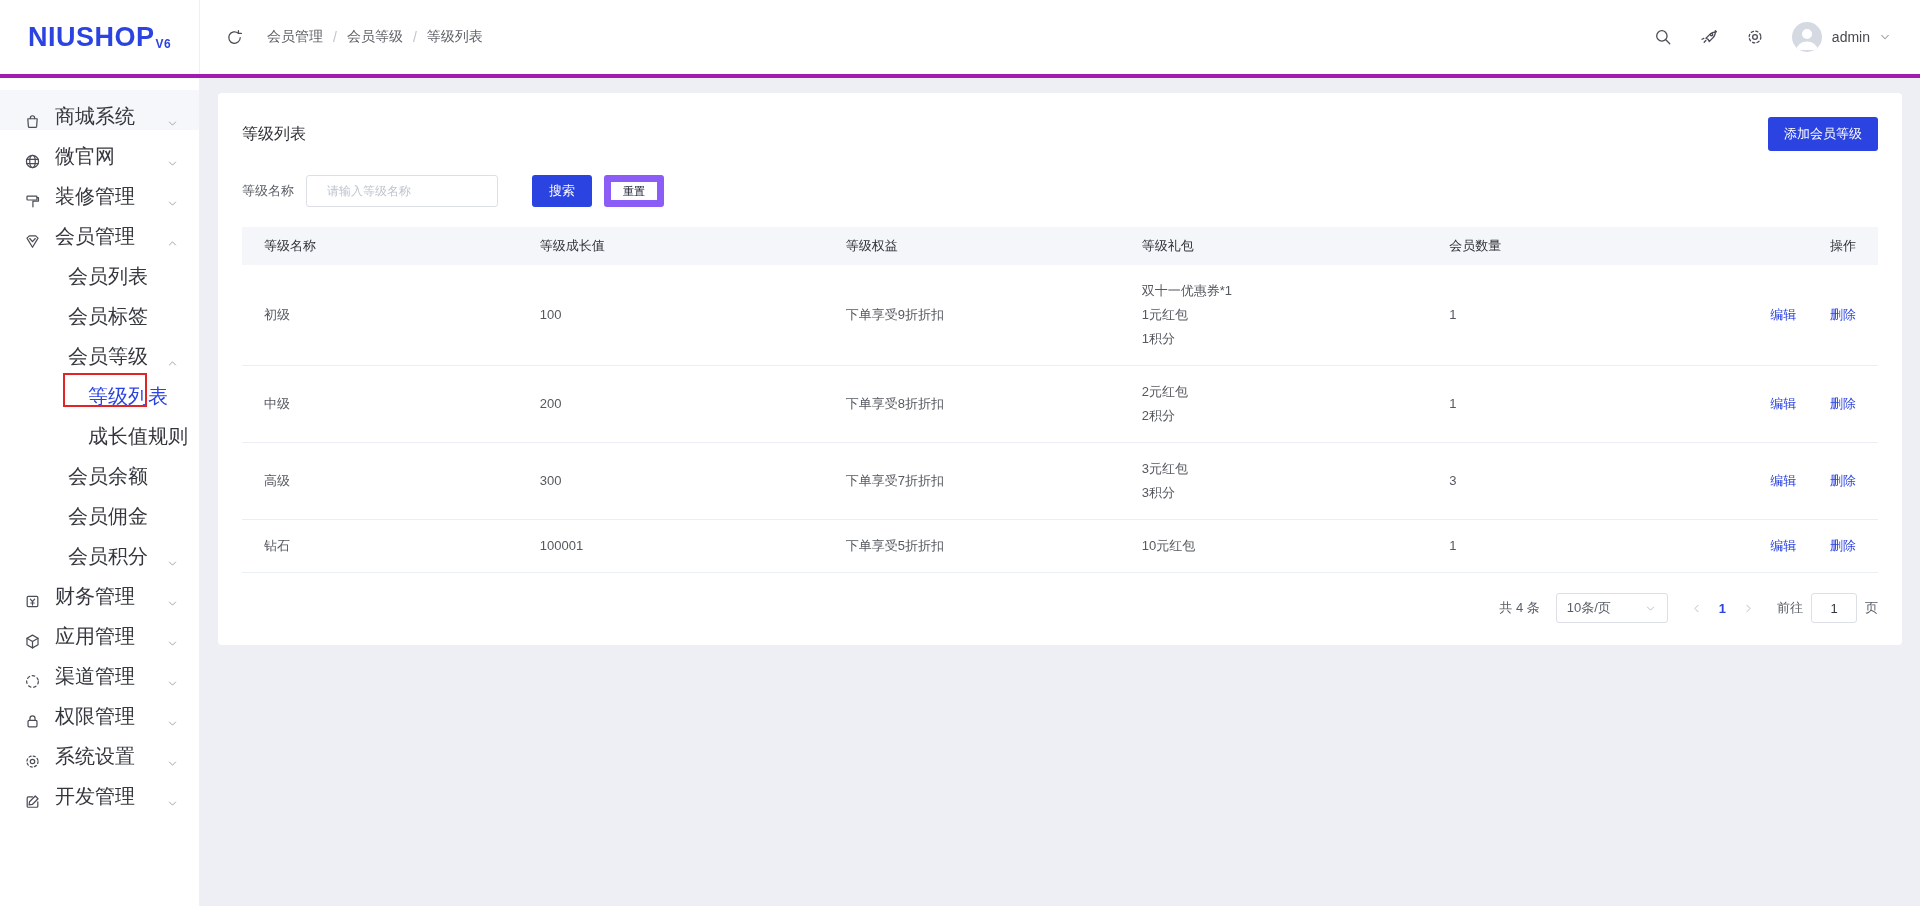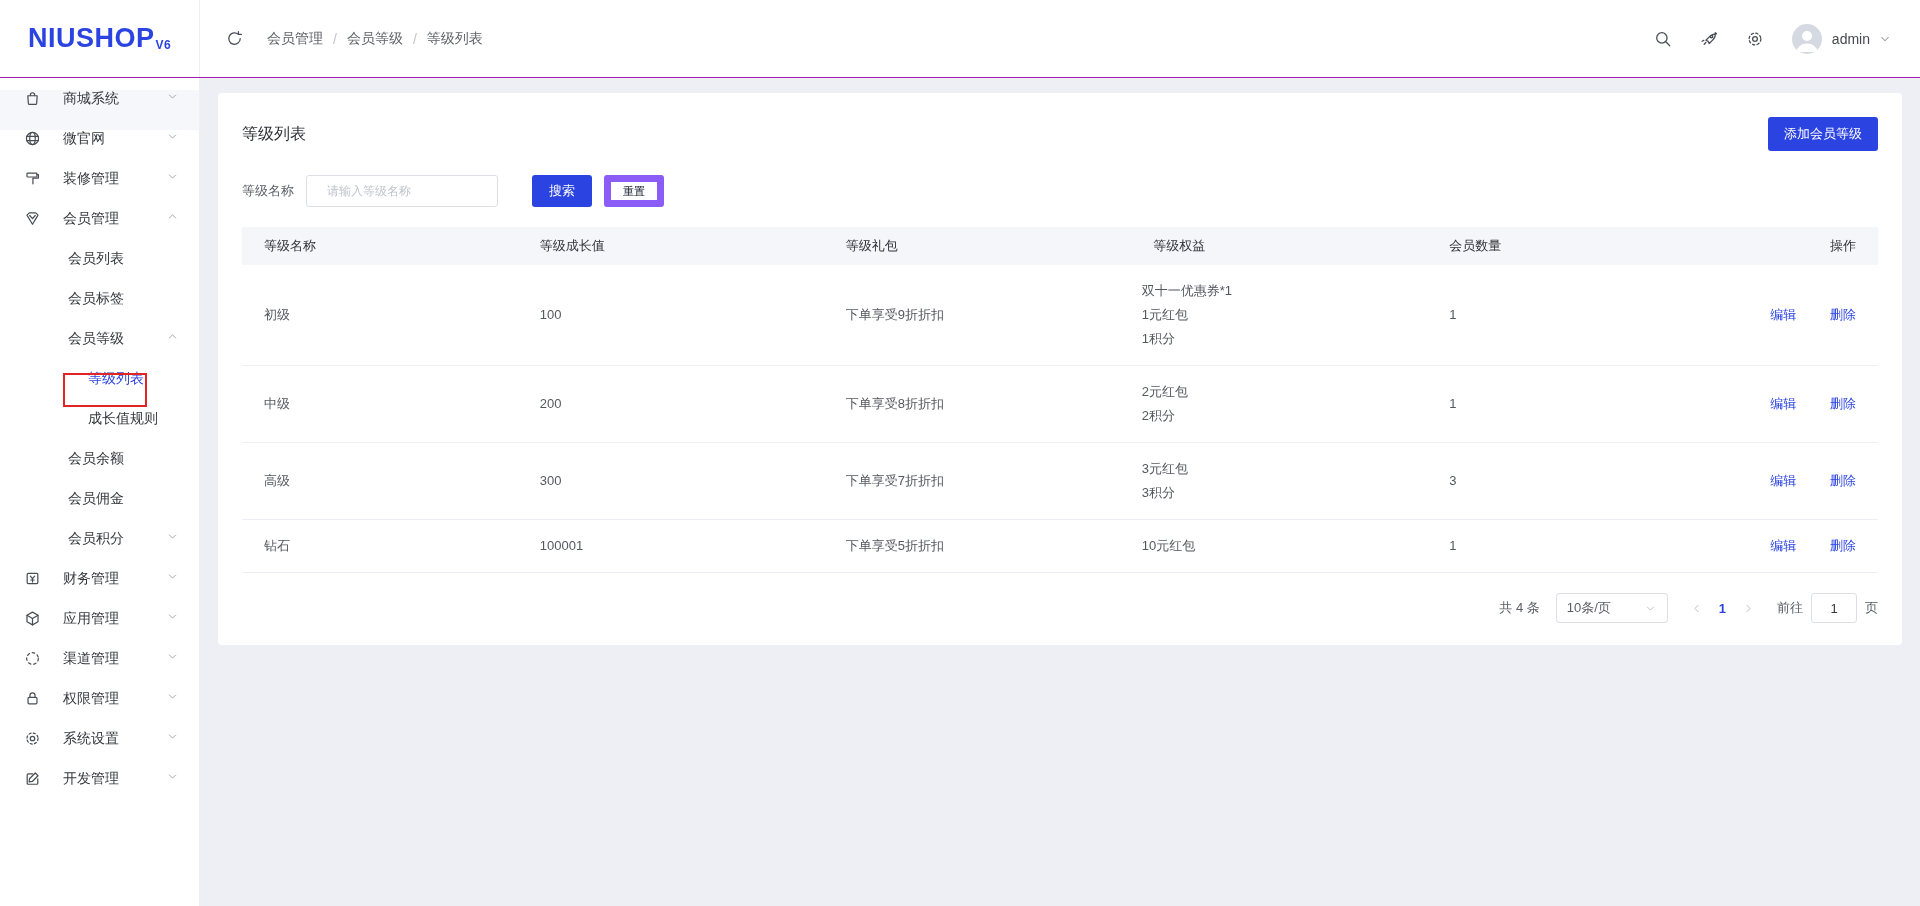--- a/index.html
+++ b/index.html
@@ -2,43 +2,43 @@
 <html><head>
 <meta charset="utf-8">
 <style>
   * { margin:0; padding:0; box-sizing:border-box; }
   html,body { width:1920px; height:906px; overflow:hidden; background:#edeff4;
     font-family:"Liberation Sans","DejaVu Sans",sans-serif; }
   svg { display:block; }
   .ic { stroke:#4a4d55; fill:none; stroke-width:1.15; stroke-linecap:round; stroke-linejoin:round; }
 
   
-  .topbar { height:78px; background:#fff; border-bottom:1px solid #a21caf; display:flex; align-items:stretch; }
+  .topbar { height:78px; background:#fff; border-bottom:4px solid #a21caf; display:flex; align-items:stretch; }
   .logo-area { width:200px; border-right:1px solid #eef0f4; display:flex; align-items:center; justify-content:center; }
   .logo { font-size:27px; font-weight:bold; color:#2b43e0; letter-spacing:.5px; }
   .logo .ver { font-size:12px; font-weight:bold; vertical-align:-2px; margin-left:1px; }
   .topbar-main { flex:1; display:flex; align-items:center; padding:0 28px 0 26px; }
   .refresh-btn { margin-right:24px; cursor:pointer; }
   .crumbs { display:flex; align-items:center; font-size:14px; color:#5f6368; }
   .crumb { cursor:pointer; }
   .crumb-sep { margin:0 10px; color:#c0c4cc; }
   .topbar-right { margin-left:auto; display:flex; align-items:center;text-align:center; }
   .tool-ic { margin-left:28px; cursor:pointer; }
   .avatar { width:30px; height:30px; border-radius:50%; background:#d4d9e2; margin-left:28px;
     display:flex; align-items:flex-end; justify-content:center; overflow:hidden; cursor:pointer; }
   .admin-name { font-size:14px; color:#46494f; margin:0 8px 0 10px; cursor:pointer; }
 
   
   .frame { display:flex; height:828px; }
   .sidebar { width:200px; background:#fff; border-right:1px solid #eef0f4; padding-top:12px; flex-shrink:0; }
   .main { flex:1; padding:15px 18px; }
 
   
-  .s-item { height:40px; display:flex; align-items:flex-start; padding-left:24px; font-size:14px;
-    color:#34373d; cursor:pointer; position:relative;gap:8px; }
+  .s-item { height:40px; display:flex; align-items:flex-end; padding-left:24px; font-size:20px;
+    color:#34373d; cursor:pointer; position:relative; }
   .s-item .lab { margin-left:14px; }
   .s-item .chev { margin-left:auto; margin-right:20px; }
   .s-item.tint { background:#f6f7fb; }
   .sub1 { padding-left:68px; }
   .sub1 .chev { margin-left:auto; margin-right:20px; }
   .sub2 { padding-left:88px; }
   .sub2.active { color:#2b43e0; }
   .chev svg path { stroke:#9b9fa8; }
   .chev.up { transform:rotate(180deg); }
   .red-annot { position:absolute; left:63px; top:3px; width:84px; height:34px;
@@ -347,22 +347,22 @@
         <span class="search-label">等级名称</span>
         <input class="search-input" placeholder="请输入等级名称" style="">
         <button class="btn-search">搜索</button>
         <button class="btn-reset">重置</button>
       </div>
 
       <div class="table">
         <div class="tr head">
           <div class="td c1">等级名称</div>
           <div class="td c2">等级成长值</div>
+          <div class="td c3">等级权益</div>
           <div class="td c4">等级礼包</div>
-          <div class="td c3">等级权益</div>
           <div class="td c5">会员数量</div>
           <div class="td c6">操作</div>
         </div>
 
         <div class="tr brow">
           <div class="td c1">初级</div>
           <div class="td c2">100</div>
           <div class="td c3">下单享受9折折扣</div>
           <div class="td c4">
             <div>双十一优惠券*1</div>

